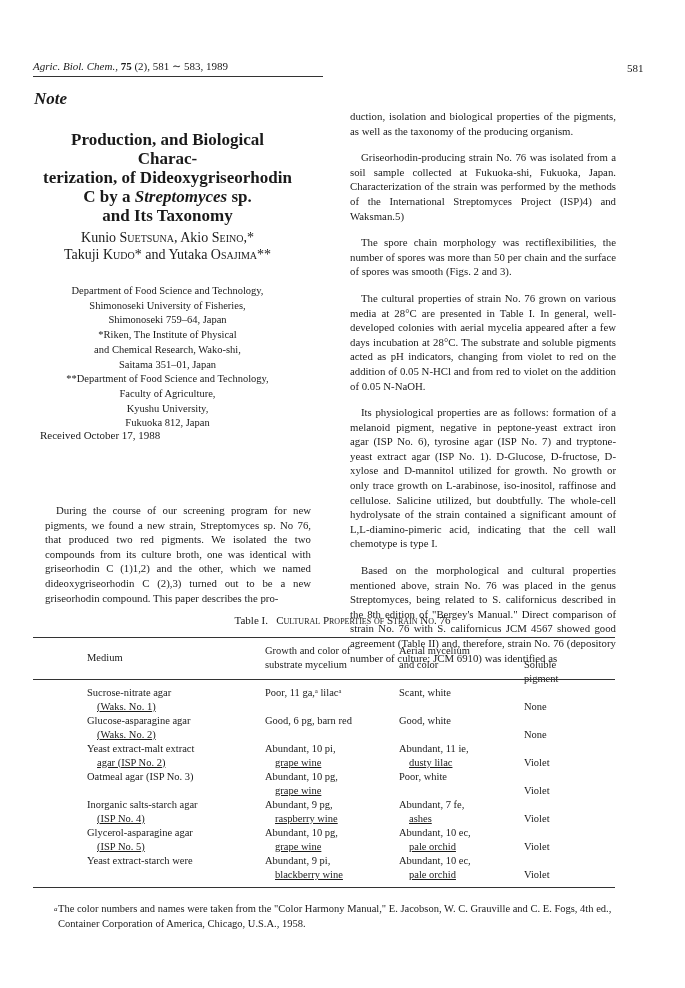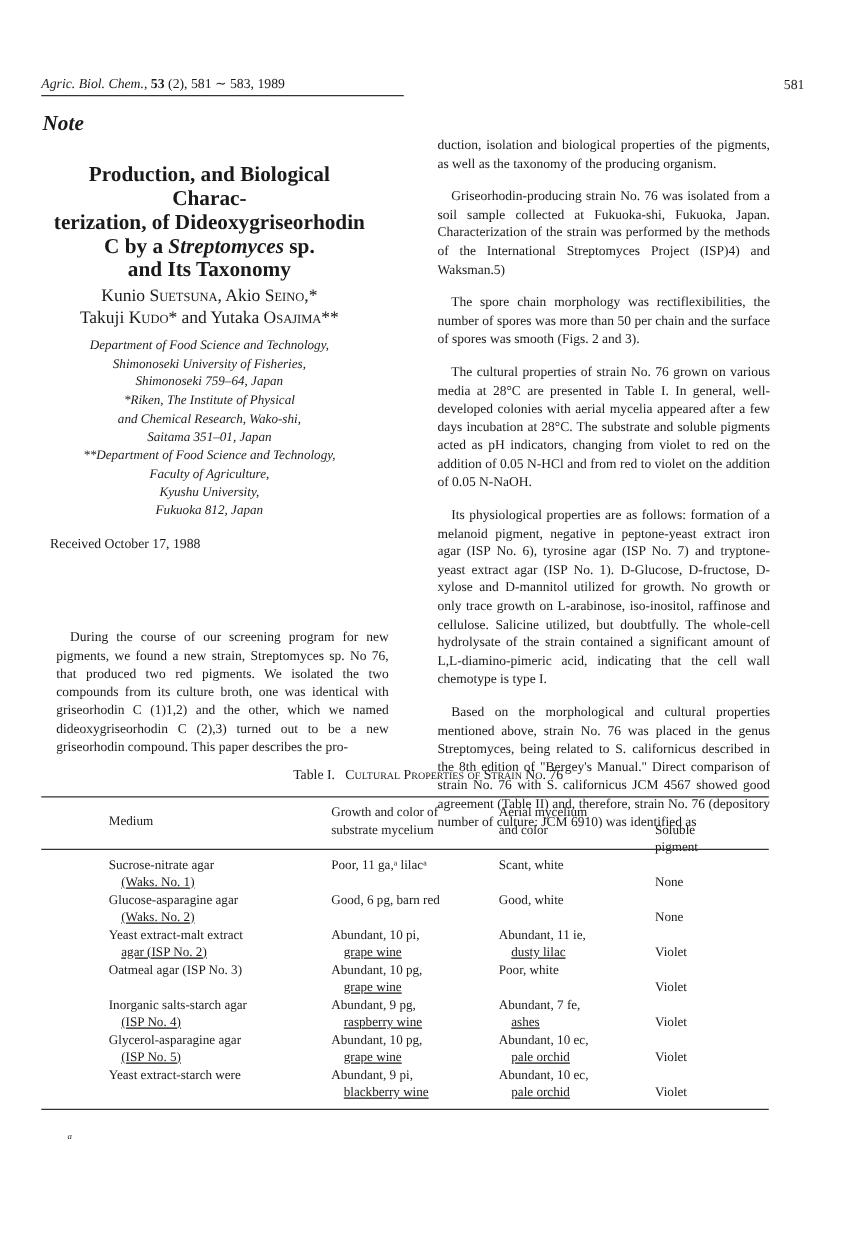--- a/index.html
+++ b/index.html
@@ -9,21 +9,21 @@
   .running-head { left:33px; top:60px; width:210px; font-size:11px; font-style:italic; white-space:nowrap; }
   .running-head .vol { font-style:normal; font-weight:bold; }
   .running-head .rest { font-style:normal; }
   .head-rule { left:33px; top:76px; width:290px; height:0; border-top:1px solid #333; }
   .page-num { left:627px; top:62px; font-size:11px; }
   .note { left:34px; top:89px; font-size:17px; font-weight:bold; font-style:italic; }
   .title { left:40px; top:130px; width:255px; text-align:center; font-size:17px; font-weight:bold; line-height:19px; }
   .title i { font-style:italic; }
   .authors { left:40px; top:229px; width:255px; text-align:center; font-size:14px; line-height:17px; }
   .sc { font-variant:small-caps; }
-  .affil { left:40px; top:270px; width:255px; text-align:center; font-size:10.5px; font-style:italic; line-height:14.7px; }
+  .affil { left:40px; top:284px; width:255px; text-align:center; font-size:10.5px; line-height:14.7px; }
   .received { left:40px; top:429px; width:255px; text-align:left; font-size:11px; }
   .col { font-size:10.8px; line-height:14.6px; text-align:justify; }
   .col p { margin:12px; text-indent:11px; }
   .col p.noindent { text-indent:0; }
   .col-left { left:33px; top:491px; width:290px; }
   .col-right { left:338px; top:97px; width:290px; }
   .table-caption { left:0; top:614px; width:685px; text-align:center; font-size:11px; }
   .table-caption b { font-weight:normal; }
   .rule { height:0; border-top:1px solid #333; left:33px; width:582px; }
   .tbl { left:33px; width:582px; font-size:10.5px; line-height:13.6px; }
@@ -35,21 +35,21 @@
   .c3 { left:491px; width:80px;margin-top:14px; }
   .cont { padding-left:10px; display:block;text-decoration:underline; }
   .footnote { left:58px; top:902px; width:580px; font-size:10.5px; line-height:14.5px; }
   .footnote sup { font-style:italic; font-size:7px; position:absolute; left:-4px; top:0; }
 </style>
 </head>
 <body>
 
 <div class="abs running-head">
   <span>Agric. Biol. Chem.,</span>
-  <span class="vol">53</span>
+  <span class="vol">75</span>
   <span class="rest">(2), 581 ∼ 583, 1989</span>
 </div>
 <div class="abs head-rule"></div>
 <div class="abs page-num">581</div>
 
 <div class="abs note">Note</div>
 
 <div class="abs title">
   <div>Production, and Biological Charac-</div>
   <div>terization, of Dideoxygriseorhodin</div>
@@ -162,13 +162,14 @@
     <div class="cell c1"><span>Abundant, 9 pi,</span><span class="cont">blackberry wine</span></div>
     <div class="cell c2"><span>Abundant, 10 ec,</span><span class="cont">pale orchid</span></div>
     <div class="cell c3">Violet</div>
   </div>
 </div>
 
 <div class="abs rule" style="top:887px;"></div>
 
 <div class="abs footnote">
   <sup>a</sup>
+  <span>The color numbers and names were taken from the "Color Harmony Manual," E. Jacobson, W. C. Grauville and C. E. Fogs, 4th ed., Container Corporation of America, Chicago, U.S.A., 1958.</span>
 </div>
 
 </body></html>

